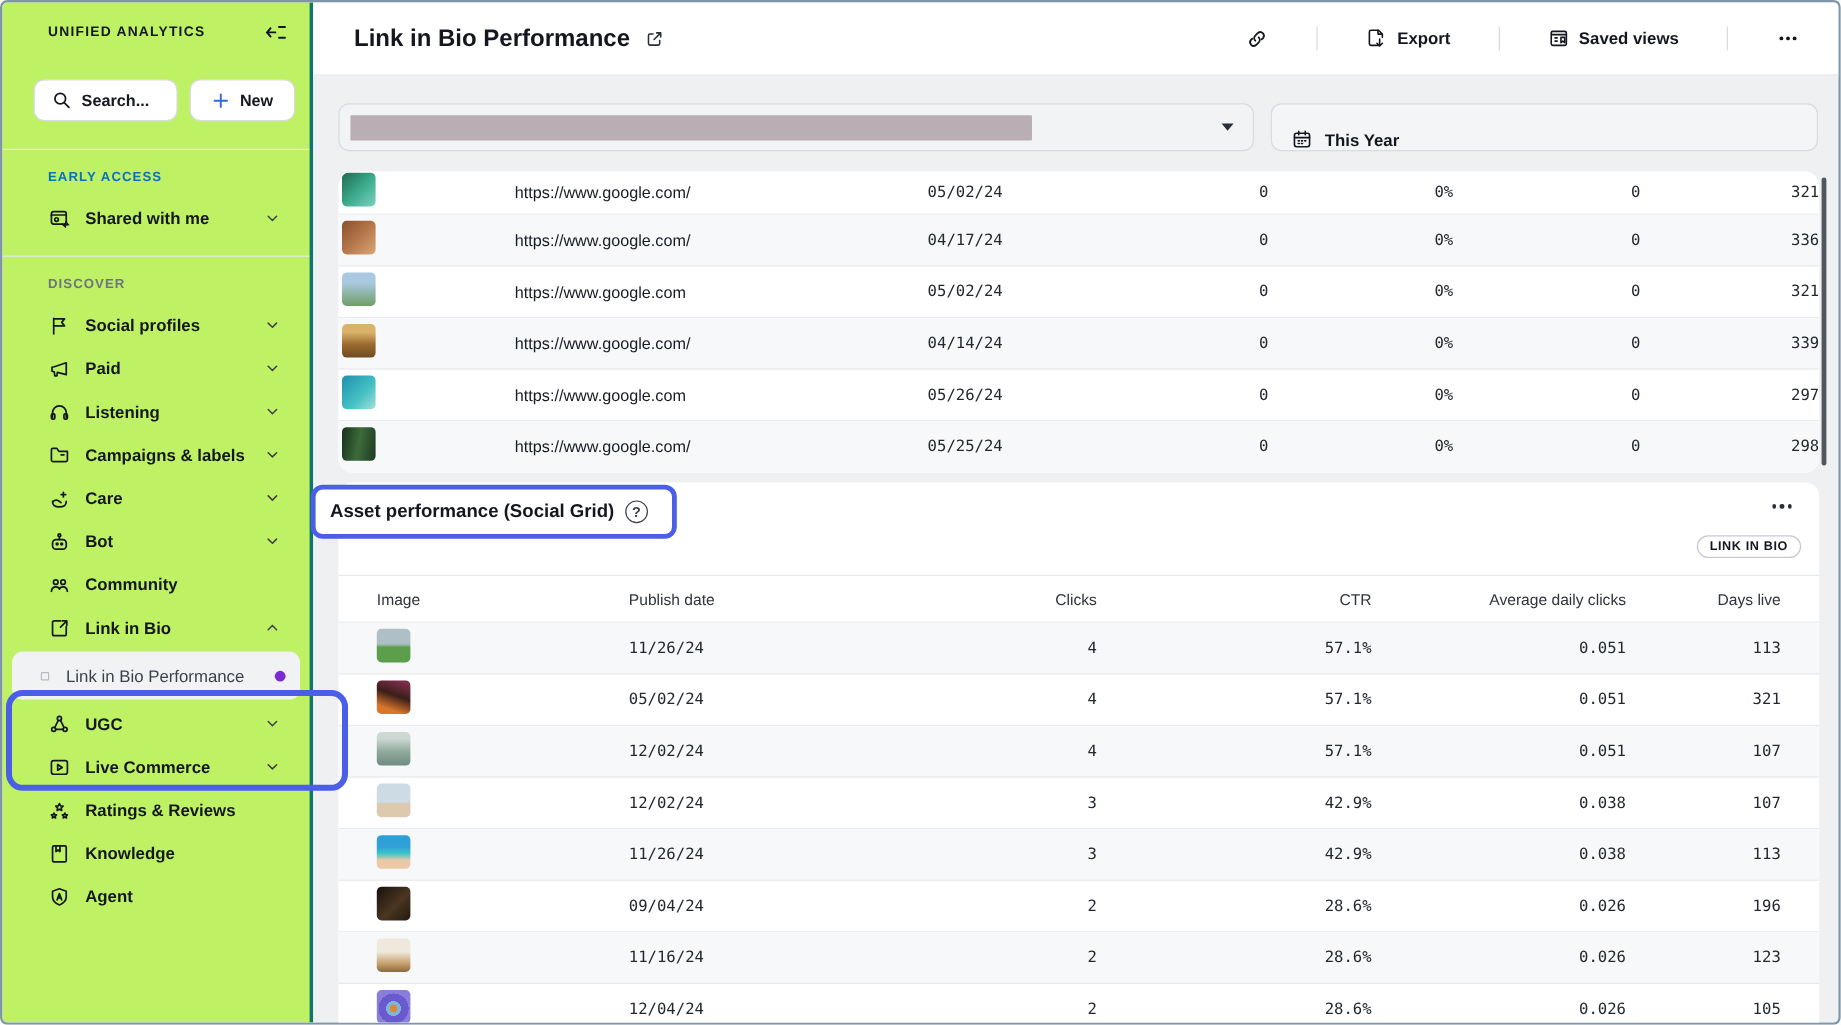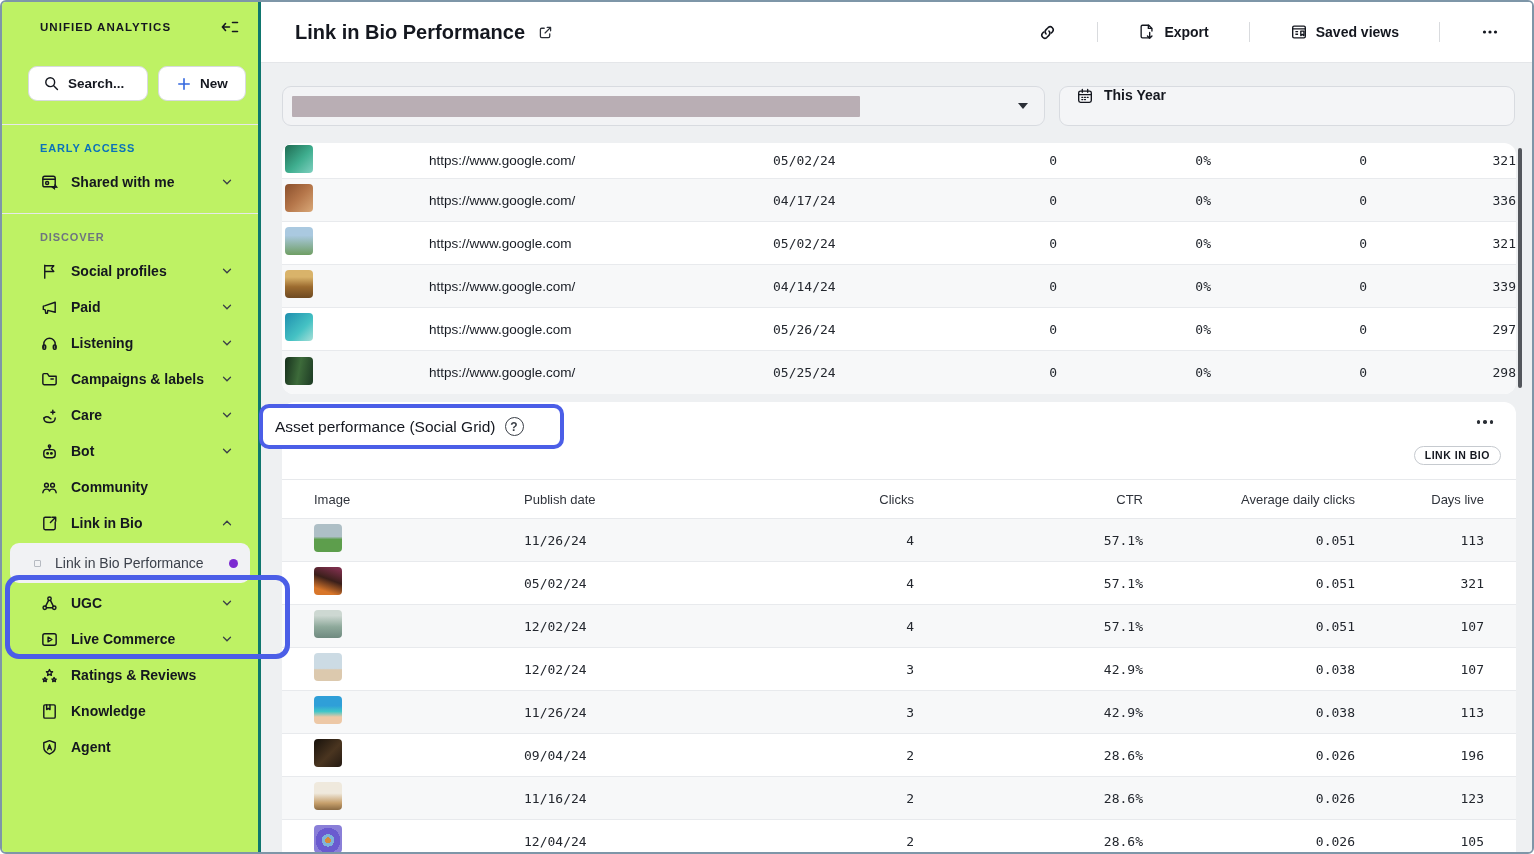--- a/index.html
+++ b/index.html
@@ -43,21 +43,21 @@
   .ha-btn{ display:flex; align-items:center; gap:8px; background:none; border:none; cursor:pointer;
     font-family:"Liberation Sans",sans-serif; font-size:14px; font-weight:600; color:#14171f; padding:6px 10px;}
   .ha-sep{ width:1px; height:20px; background:#d9dbde; margin:0 14px; }
   .content{ flex:1; padding:23px 17px 0 21px; position:relative; min-height:0; }
   .filter-row{ display:flex; gap:14px; margin-bottom:17px; }
   .dd{ width:763px; height:40px; background:#f2f3f5; border:1px solid #d8dbe0; border-radius:9px;
     display:flex; align-items:center; padding:0 16px 0 9px; cursor:pointer; }
   .redaction{ height:21px; width:568px; background:var(--redaction); border-radius:1px; }
   .dd .caret{ margin-left:auto; width:0; height:0; border-left:5px solid transparent; border-right:5px solid transparent; border-top:6px solid #2a2e36; }
   .datebtn{ flex:1; height:40px; background:#f4f5f7; border:1px solid #d8dbe0; border-radius:9px;
-    display:flex; align-items:flex-start; gap:10px; padding:0 16px; font-size:14px; font-weight:600; color:#14171f; cursor:pointer; }
+    display:flex; align-items:flex-end; gap:10px; padding:0 16px; font-size:14px; font-weight:600; color:#14171f; cursor:pointer; }
   .card{ background:#fff; border-radius:12px; width:1234px; }
   .card1{ height:251px; overflow:hidden; }
   .card2{ margin-top:8px; height:452px; border-radius:12px 12px 0 0; overflow:hidden; }
   
   .t1-row{ display:grid; grid-template-columns:147px 344px 197px 87px 154px 156px 1fr;
     align-items:center; height:43px; padding:0 0; border-bottom:1px solid #e8eaed; cursor:pointer; }
   .t1-row.first{ height:36px; }
   .t1-row:last-child{ border-bottom:none; }
   .t1-row.alt{ background:#f7f8f9; }
   .thumb{ width:28px; height:28px; border-radius:4px; margin-left:3px; }
@@ -75,21 +75,21 @@
   .t2-header{ height:39px; border-bottom:1px solid #e7e9ec; }
   .t2-header span{ font-size:13px; color:#2f333b; }
   .t2-row{ height:43px; border-bottom:1px solid #e8eaed; cursor:pointer; }
   .t2-row.alt{ background:#f7f8f9; }
   .al{ text-align:left; } .ar{ text-align:right; }
   
   .annot{ position:absolute; pointer-events:none; border:5px solid var(--annotation); border-radius:14px; }
   .annot-sidebar{ left:3px; top:573px; width:285px; height:84px; }
   .annot-title{ left:257px; top:402px; width:305px; height:45px; border-width:4px; border-radius:10px;
     background:#fff; display:flex; align-items:center; gap:9px; padding:0 12px; }
-  .annot-title .ttl{ font-size:15.5px; font-weight:normal; color:#14171f; white-space:nowrap;text-align:center; }
+  .annot-title .ttl{ font-size:15.5px; font-weight:bold; color:#14171f; white-space:nowrap;text-align:center; }
   .help-circle{ width:19px; height:19px; border:1.6px solid #3a3f47; border-radius:50%;
     display:flex; align-items:center; justify-content:center; font-size:12px; font-weight:600; color:#3a3f47; pointer-events:auto; }
   .scroll-thumb{ position:absolute; left:1516px; top:146px; width:3.5px; height:240px; background:var(--scrollbar); border-radius:2px; }
 </style>
 </head>
 <body>
 
 <div class="window" style="--annotation: #4b5ee7; --accent-blue: #3468df; --early-access: #0a72ba; --selected-dot: #7c2bd1; --redaction: #b9aeb4; --scrollbar: #53565c;">
 
   <nav class="sidebar">

